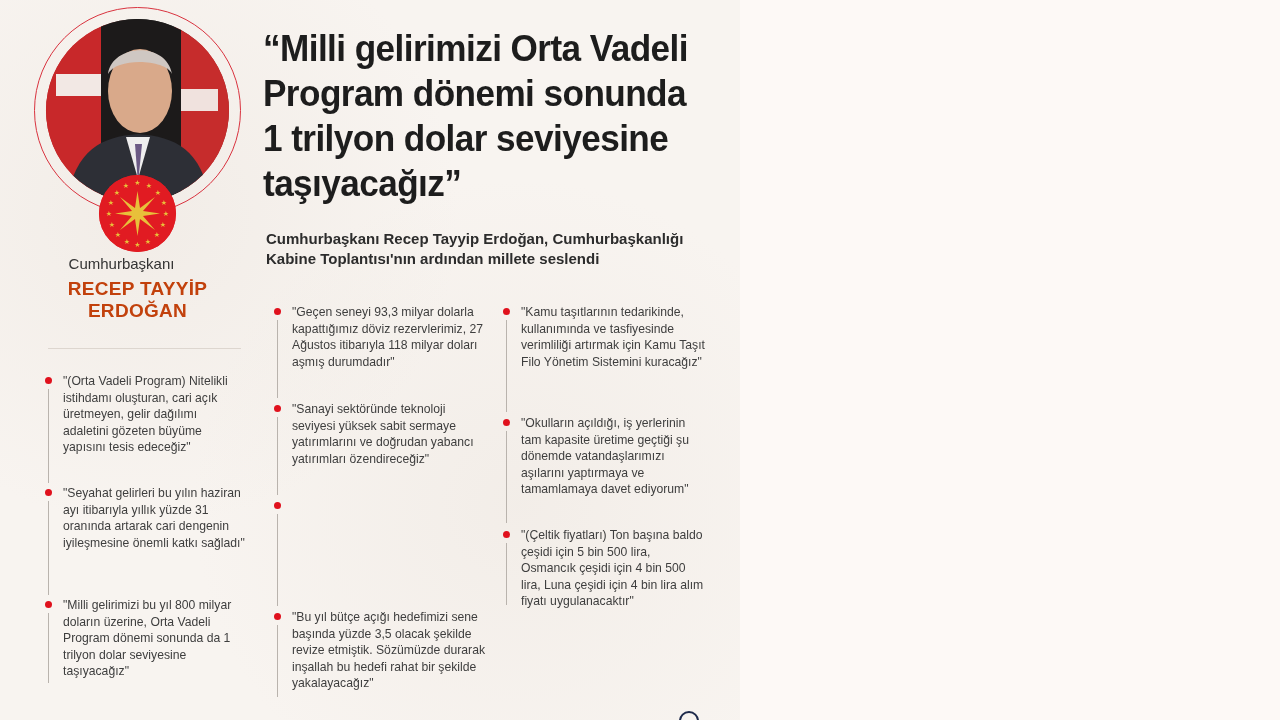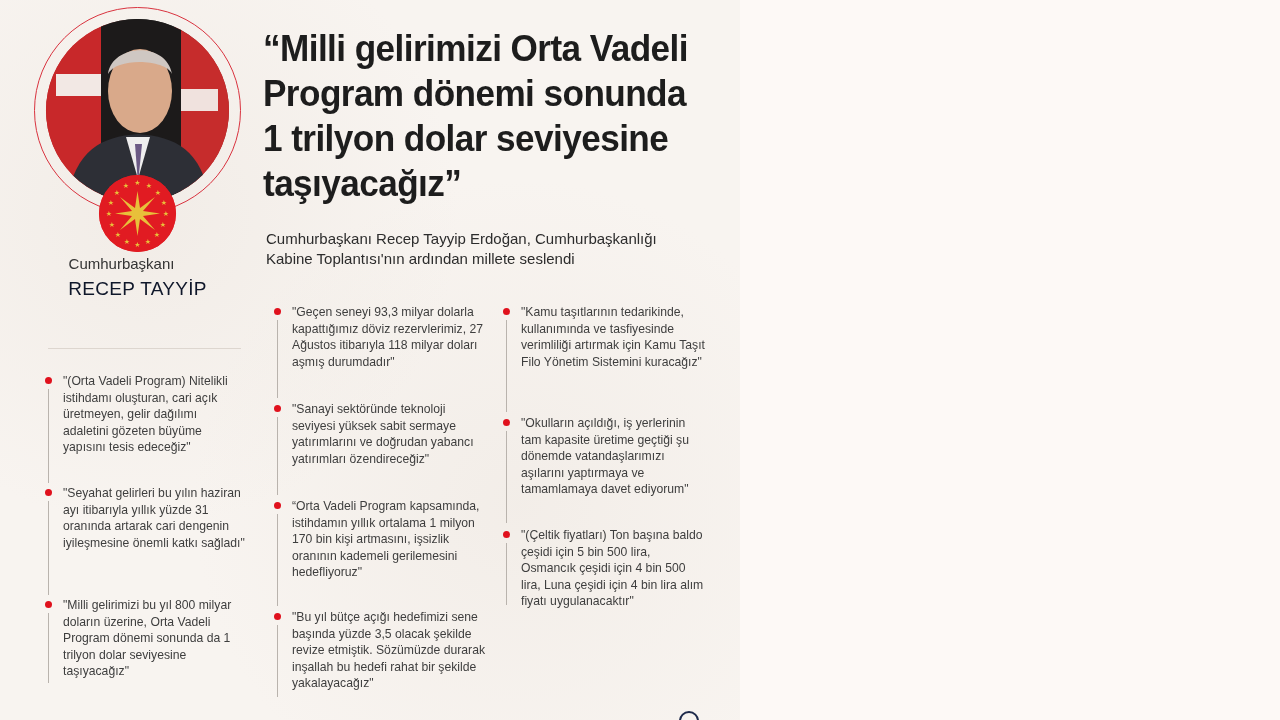--- a/index.html
+++ b/index.html
@@ -32,34 +32,34 @@
     border-radius: 50%; background: #e11b22;
     display: flex; align-items: center; justify-content: center;
   }
   .seal svg { width: 77px; height: 77px; }
   .role {
     position: absolute; left: 44px; top: 255px; width: 155px; text-align: center;
     font-size: 15px; color: #333;
   }
   .name {
     position: absolute; left: 40px; top: 278px; width: 195px; text-align: center;
-    font-size: 19px; font-weight: 400; color: #0f172a; line-height: 22px; letter-spacing: 0.3px;
+    font-size: 19px; font-weight: 700; color: #c2410c; line-height: 22px; letter-spacing: 0.3px;
   }
   .divider {
     position: absolute; left: 48px; top: 348px; width: 193px; height: 1px; background: #ddd6cf;
   }
   .headline {
     position: absolute; left: 263px; top: 26px; width: 460px;
     font-family: "Liberation Sans", sans-serif; font-weight: 900;
     font-size: 37px; line-height: 45px; color: #1d1d1d; letter-spacing: -0.6px;
     transform: scaleX(0.95); transform-origin: left top;
   }
   .subhead {
     position: absolute; left: 266px; top: 229px; width: 440px;
-    font-size: 15px; line-height: 20px; color: #2c2c2c; font-weight: 400;
+    font-size: 15px; line-height: 20px; color: #2c2c2c; font-weight: 700;
   }
   .col { position: absolute; }
   .item { position: relative; padding-left: 18px; }
   .item .dot {
     position: absolute; left: 0; top: 4px; width: 7px; height: 7px; border-radius: 50%;
     background: #e0111d;
   }
   .item .line {
     position: absolute; left: 3px; top: 16px; width: 1px; background: #b9b3ad;
   }
@@ -112,20 +112,21 @@
       <text x="12" y="30">★</text>
       <text x="18" y="20">★</text>
       <text x="27" y="13">★</text>
     </g>
   </svg>
 </div>
 
 <div class="role">Cumhurbaşkanı</div>
 <div class="name">
   <div>RECEP TAYYİP</div>
+  <div>ERDOĞAN</div>
 </div>
 <div class="divider"></div>
 
 <div class="headline">“Milli gelirimizi Orta Vadeli Program dönemi sonunda 1 trilyon dolar seviyesine taşıyacağız”</div>
 <div class="subhead">Cumhurbaşkanı Recep Tayyip Erdoğan, Cumhurbaşkanlığı Kabine Toplantısı'nın ardından millete seslendi</div>
 
 <div class="col" style="left:45px; top:373px; width:200px;">
   <div class="item" style="height:112px;">
     <span class="dot"></span>
     <span class="line" style="height:94px;"></span>
@@ -150,21 +151,20 @@
     <div class="txt">"Geçen seneyi 93,3 milyar dolarla kapattığımız döviz rezervlerimiz, 27 Ağustos itibarıyla 118 milyar doları aşmış durumdadır"</div>
   </div>
   <div class="item" style="height:97px;">
     <span class="dot"></span>
     <span class="line" style="height:78px;"></span>
     <div class="txt">"Sanayi sektöründe teknoloji seviyesi yüksek sabit sermaye yatırımlarını ve doğrudan yabancı yatırımları özendireceğiz"</div>
   </div>
   <div class="item" style="height:111px;">
     <span class="dot"></span>
     <span class="line" style="height:92px;"></span>
-    <div class="txt">“Orta Vadeli Program kapsamında, istihdamın yıllık ortalama 1 milyon 170 bin kişi artmasını, işsizlik oranının kademeli gerilemesini hedefliyoruz"</div>
   </div>
   <div class="item" style="height:100px;">
     <span class="dot"></span>
     <span class="line" style="height:72px;"></span>
     <div class="txt">"Bu yıl bütçe açığı hedefimizi sene başında yüzde 3,5 olacak şekilde revize etmiştik. Sözümüzde durarak inşallah bu hedefi rahat bir şekilde yakalayacağız"</div>
   </div>
 </div>
 
 <div class="col" style="left:503px; top:304px; width:205px;">
   <div class="item" style="height:111px;">

